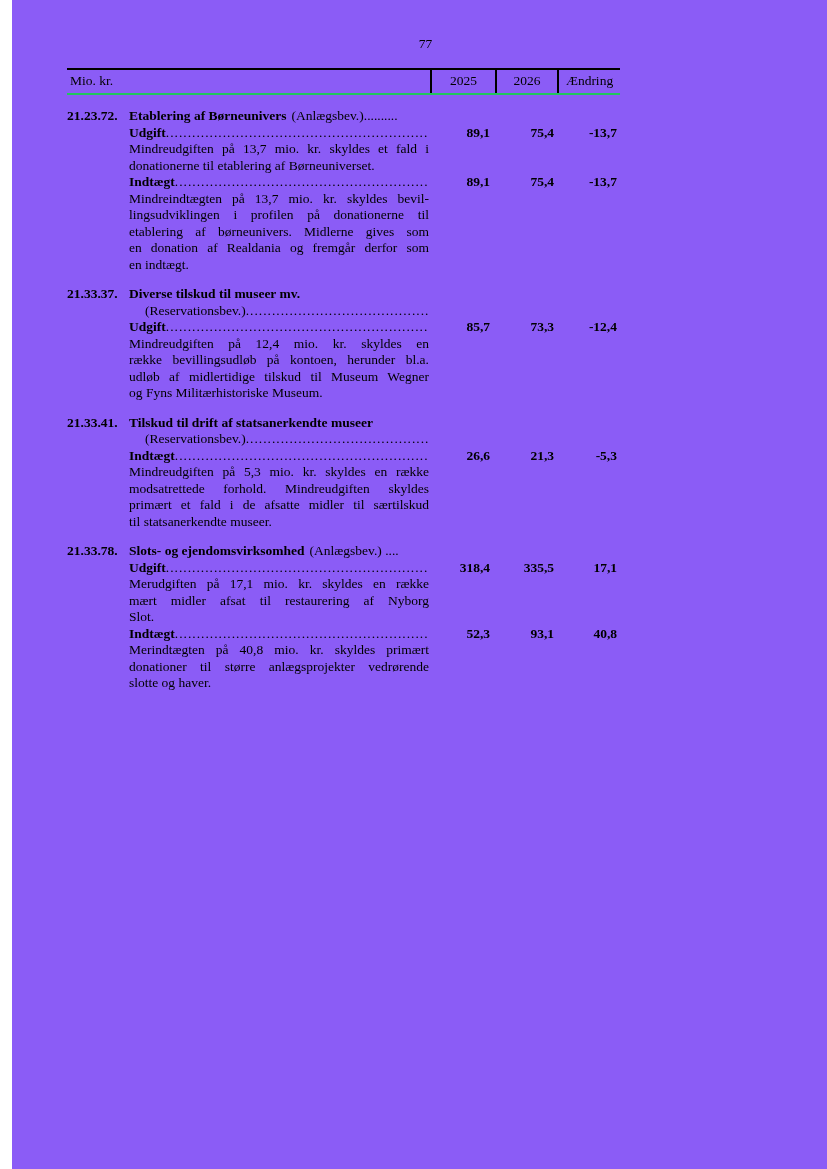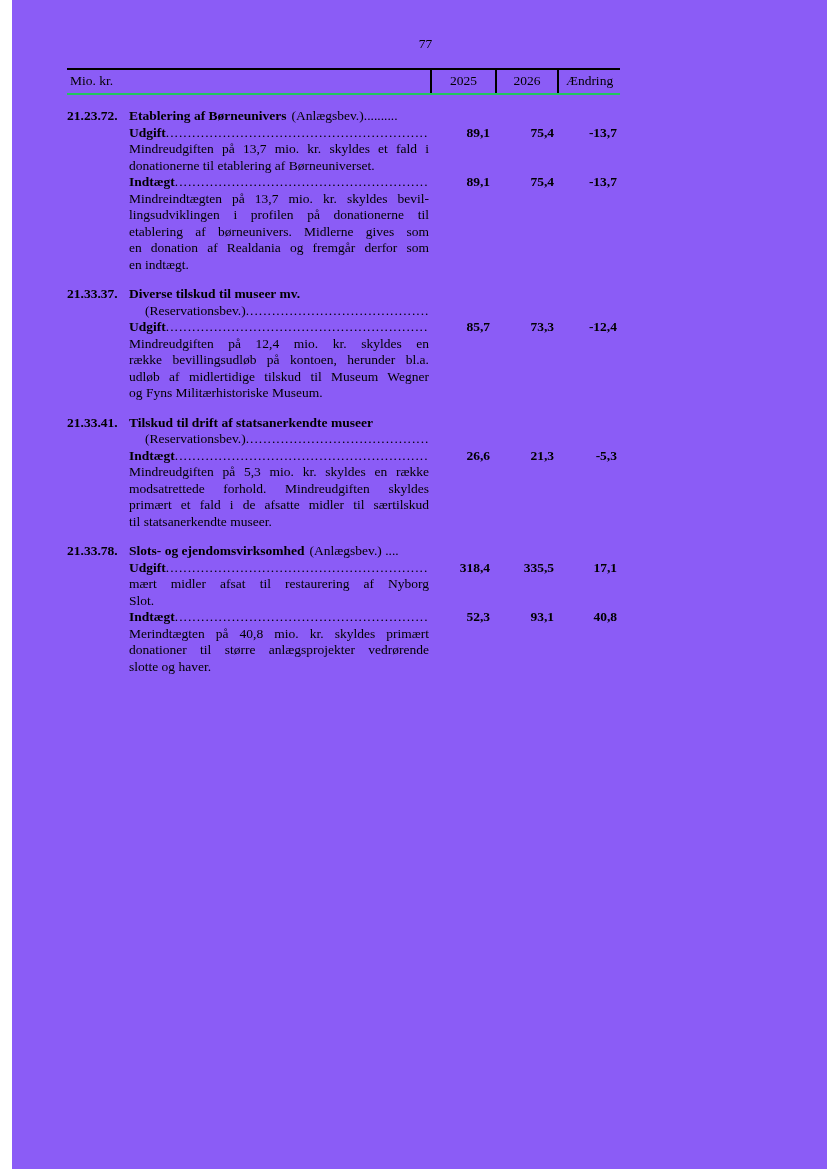--- a/index.html
+++ b/index.html
@@ -148,20 +148,21 @@
           <div class="entry-row">
             <div class="entry-left">
               <span class="entry-label">Udgift</span>
               <span class="leader">.............................................................................................................</span>
             </div>
             <span class="val v1">318,4</span>
             <span class="val v2">335,5</span>
             <span class="val v3">17,1</span>
           </div>
           <div class="note">
+            <div class="note-line">Merudgiften på 17,1 mio. kr. skyldes en række</div>
             <div class="note-line">mært midler afsat til restaurering af Nyborg</div>
             <div class="note-line last">Slot.</div>
           </div>
           <div class="entry-row">
             <div class="entry-left">
               <span class="entry-label">Indtægt</span>
               <span class="leader">.............................................................................................................</span>
             </div>
             <span class="val v1">52,3</span>
             <span class="val v2">93,1</span>

